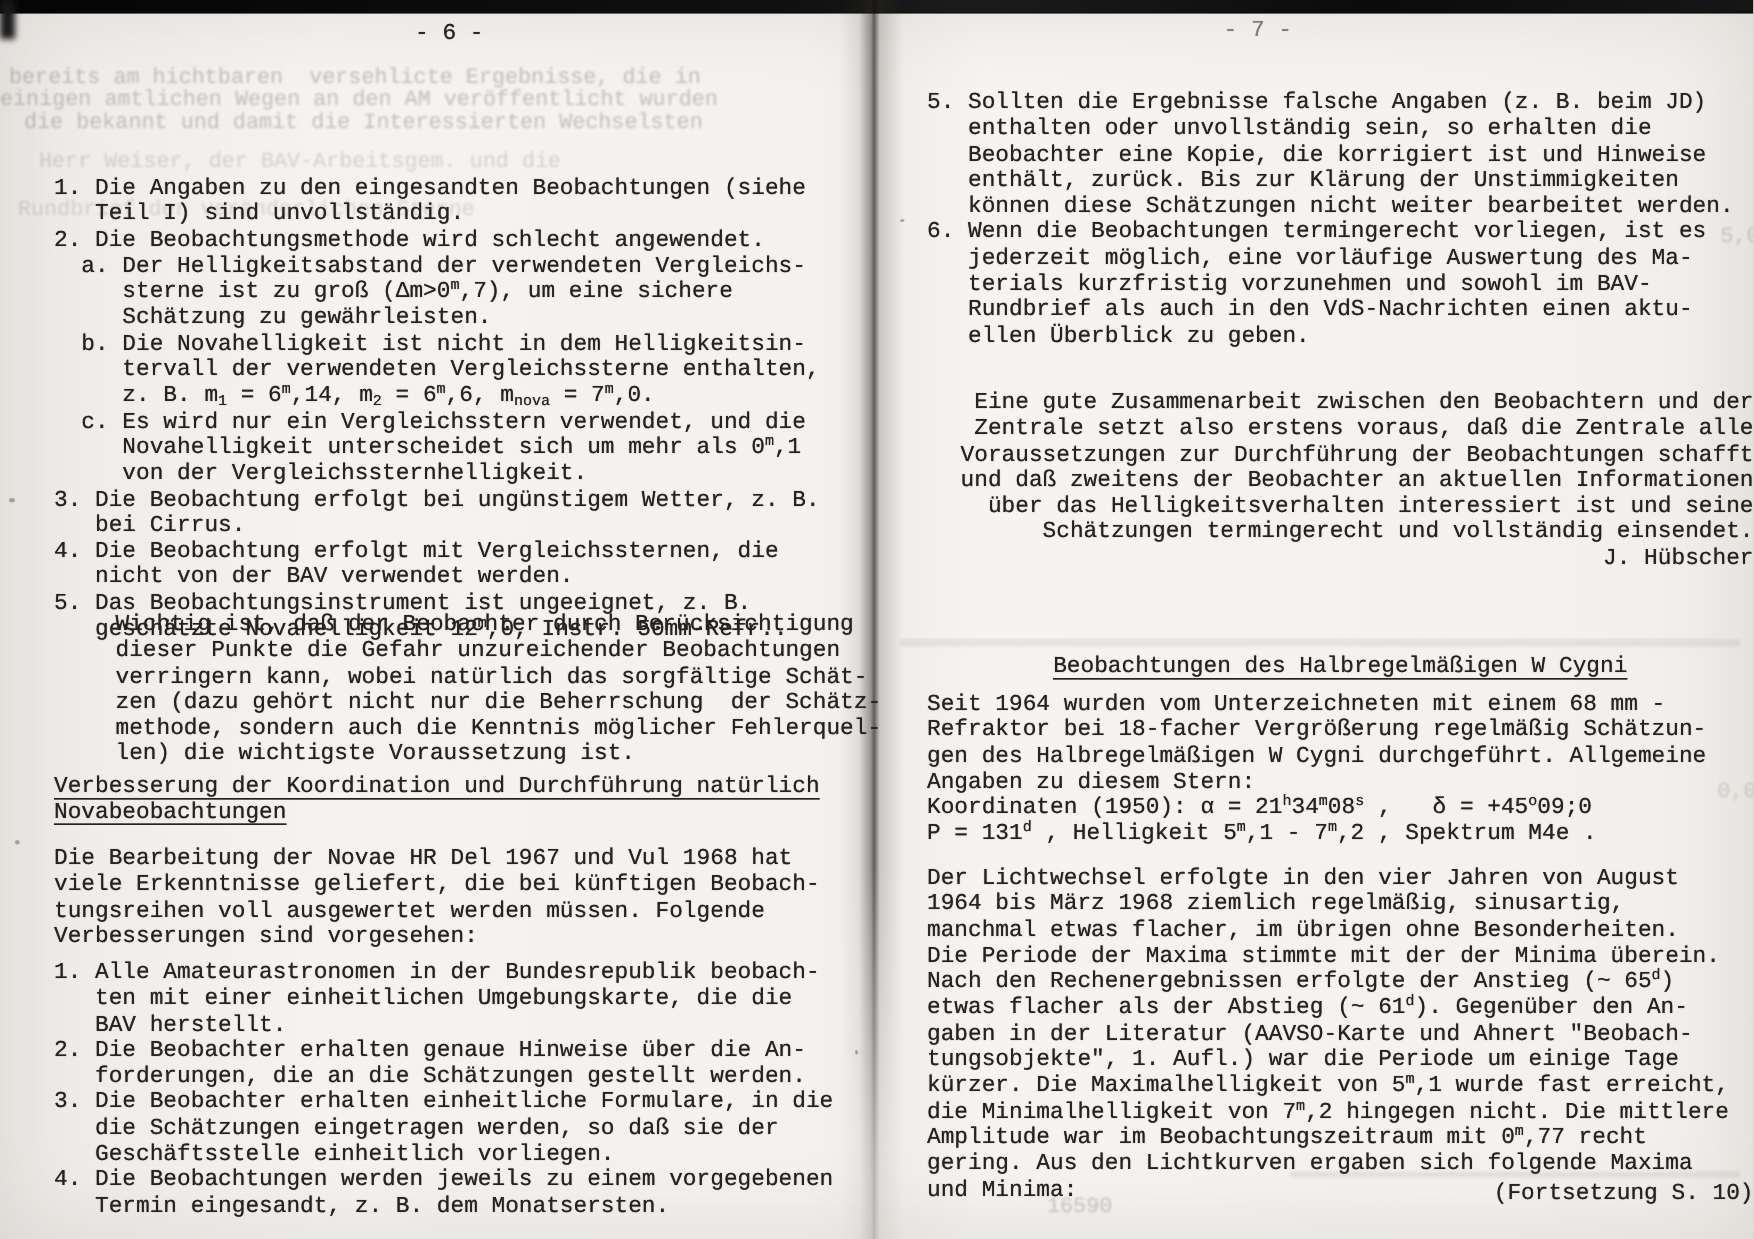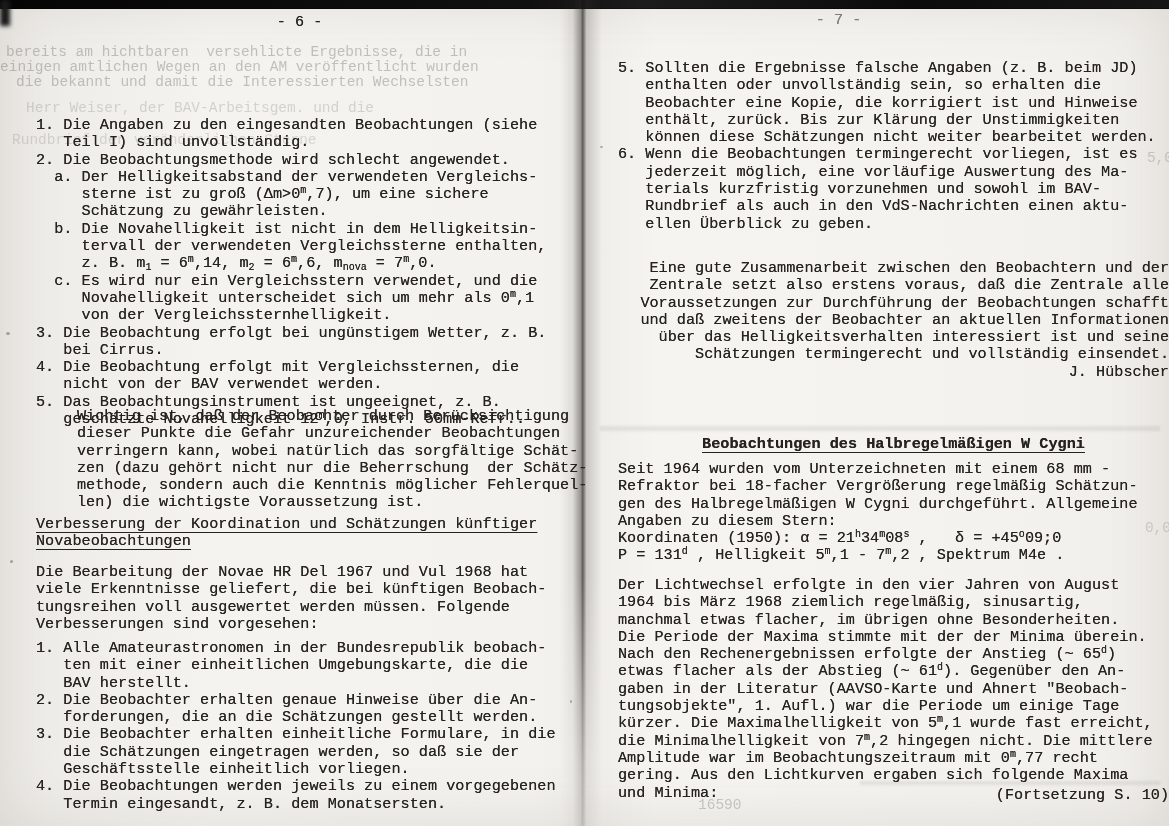--- a/index.html
+++ b/index.html
@@ -22,21 +22,21 @@
     mask-image:linear-gradient(180deg,#000 0%,#000 70%, rgba(0,0,0,0.45) 92%, rgba(0,0,0,0.3) 100%); }
   .page { position:absolute; top:0; }
   .page-left  { left:36px;  width:527px; }
   .page-right { left:618px; width:551px; }
   .blk { position:absolute; left:0; width:100%; white-space:pre; }
   sup { font-size:66%; line-height:0; vertical-align:0.5em;  letter-spacing:0; }
   sub { font-size:66%; line-height:0; vertical-align:-0.3em; letter-spacing:0; }
   .pagenum { text-align:center; }
   .pn-right { opacity:0.55; transform:translateX(-55px); }
   .underlined { text-decoration:underline; text-underline-offset:3.5px; text-decoration-thickness:1.4px; }
-  .centered { text-align:center;font-weight:bold; }
+  .centered { text-align:center; }
   .align-right { text-align:right; }
   
   .bl-pagenum      { top:14px; }
   .bl-issues       { top:84px;margin-top:33px; }
   .bl-wichtig      { top:408px;margin-left:41px; }
   .bl-heading      { top:516px; }
   .bl-bearbeitung  { top:564px; }
   .bl-improvements { top:640px; }
   .br-pagenum      { top:12px; }
   .br-list         { top:60px; }
@@ -107,21 +107,21 @@
 4. Die Beobachtung erfolgt mit Vergleichssternen, die
    nicht von der BAV verwendet werden.
 5. Das Beobachtungsinstrument ist ungeeignet, z. B.
    geschätzte Novahelligkeit 12<sup>m</sup>,0, Instr. 50mm-Refr..</div>
     <div class="blk bl-wichtig">Wichtig ist, daß der Beobachter durch Berücksichtigung
 dieser Punkte die Gefahr unzureichender Beobachtungen
 verringern kann, wobei natürlich das sorgfältige Schät-
 zen (dazu gehört nicht nur die Beherrschung  der Schätz-
 methode, sondern auch die Kenntnis möglicher Fehlerquel-
 len) die wichtigste Voraussetzung ist.</div>
-    <div class="blk bl-heading underlined">Verbesserung der Koordination und Schätzungen künftiger
+    <div class="blk bl-heading underlined">Verbesserung der Koordination und Durchführung natürlich
 Novabeobachtungen</div>
     <div class="blk bl-bearbeitung">Die Bearbeitung der Novae HR Del 1967 und Vul 1968 hat
 viele Erkenntnisse geliefert, die bei künftigen Beobach-
 tungsreihen voll ausgewertet werden müssen. Folgende
 Verbesserungen sind vorgesehen:</div>
     <div class="blk bl-improvements">1. Alle Amateurastronomen in der Bundesrepublik beobach-
    ten mit einer einheitlichen Umgebungskarte, die die
    BAV herstellt.
 2. Die Beobachter erhalten genaue Hinweise über die An-
    forderungen, die an die Schätzungen gestellt werden.

